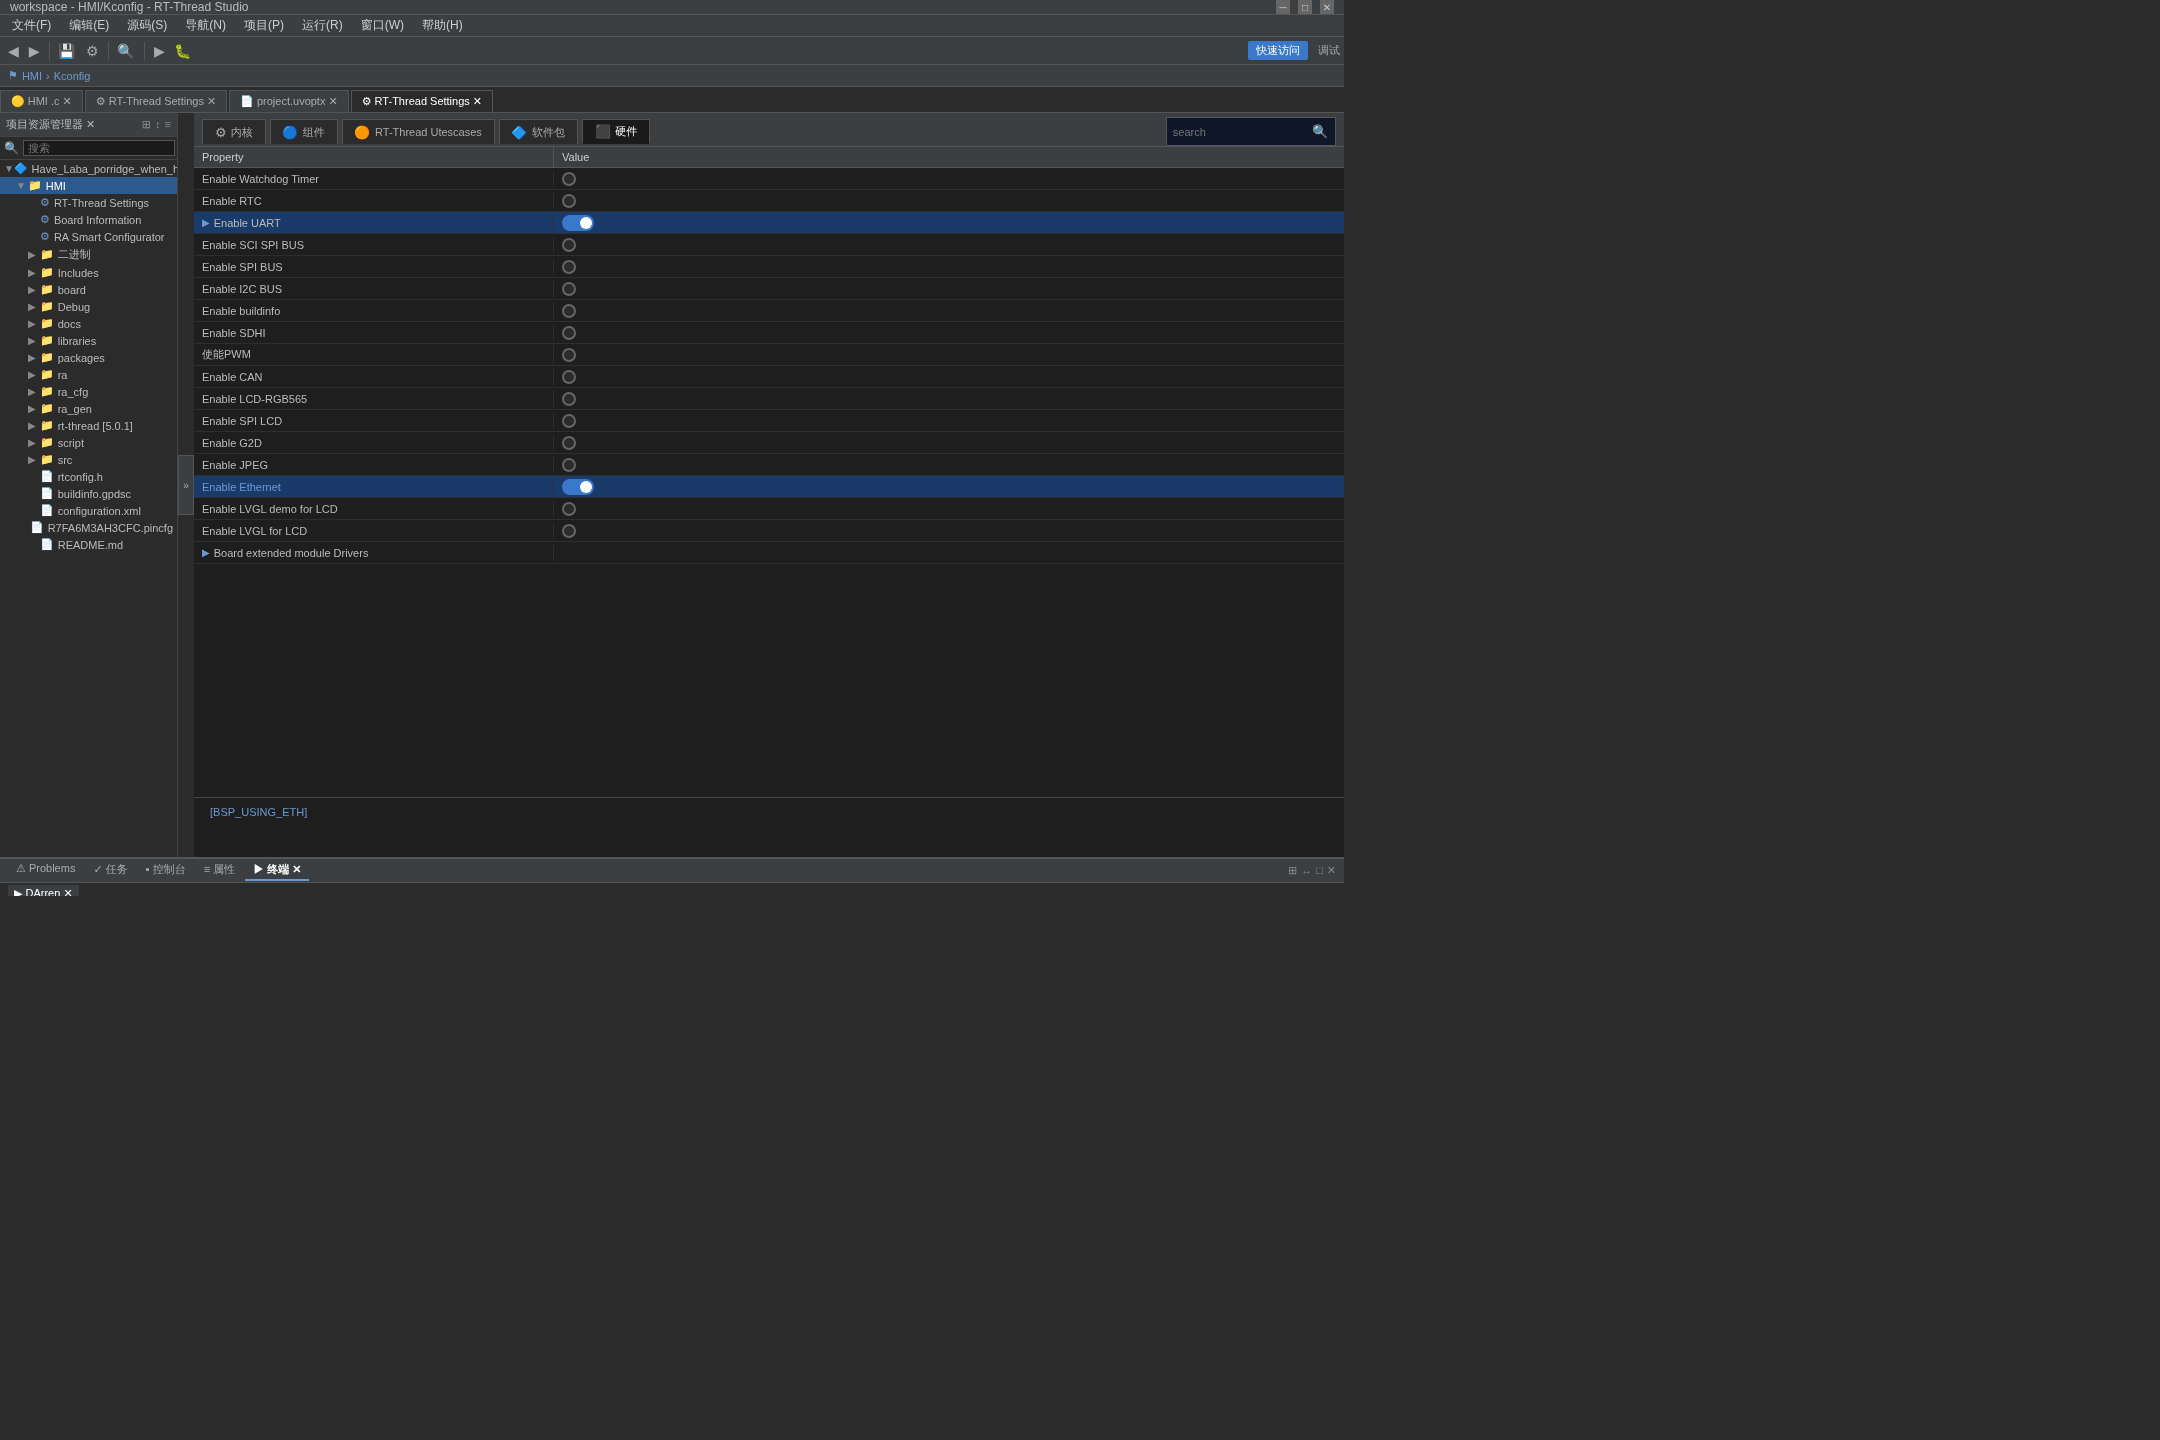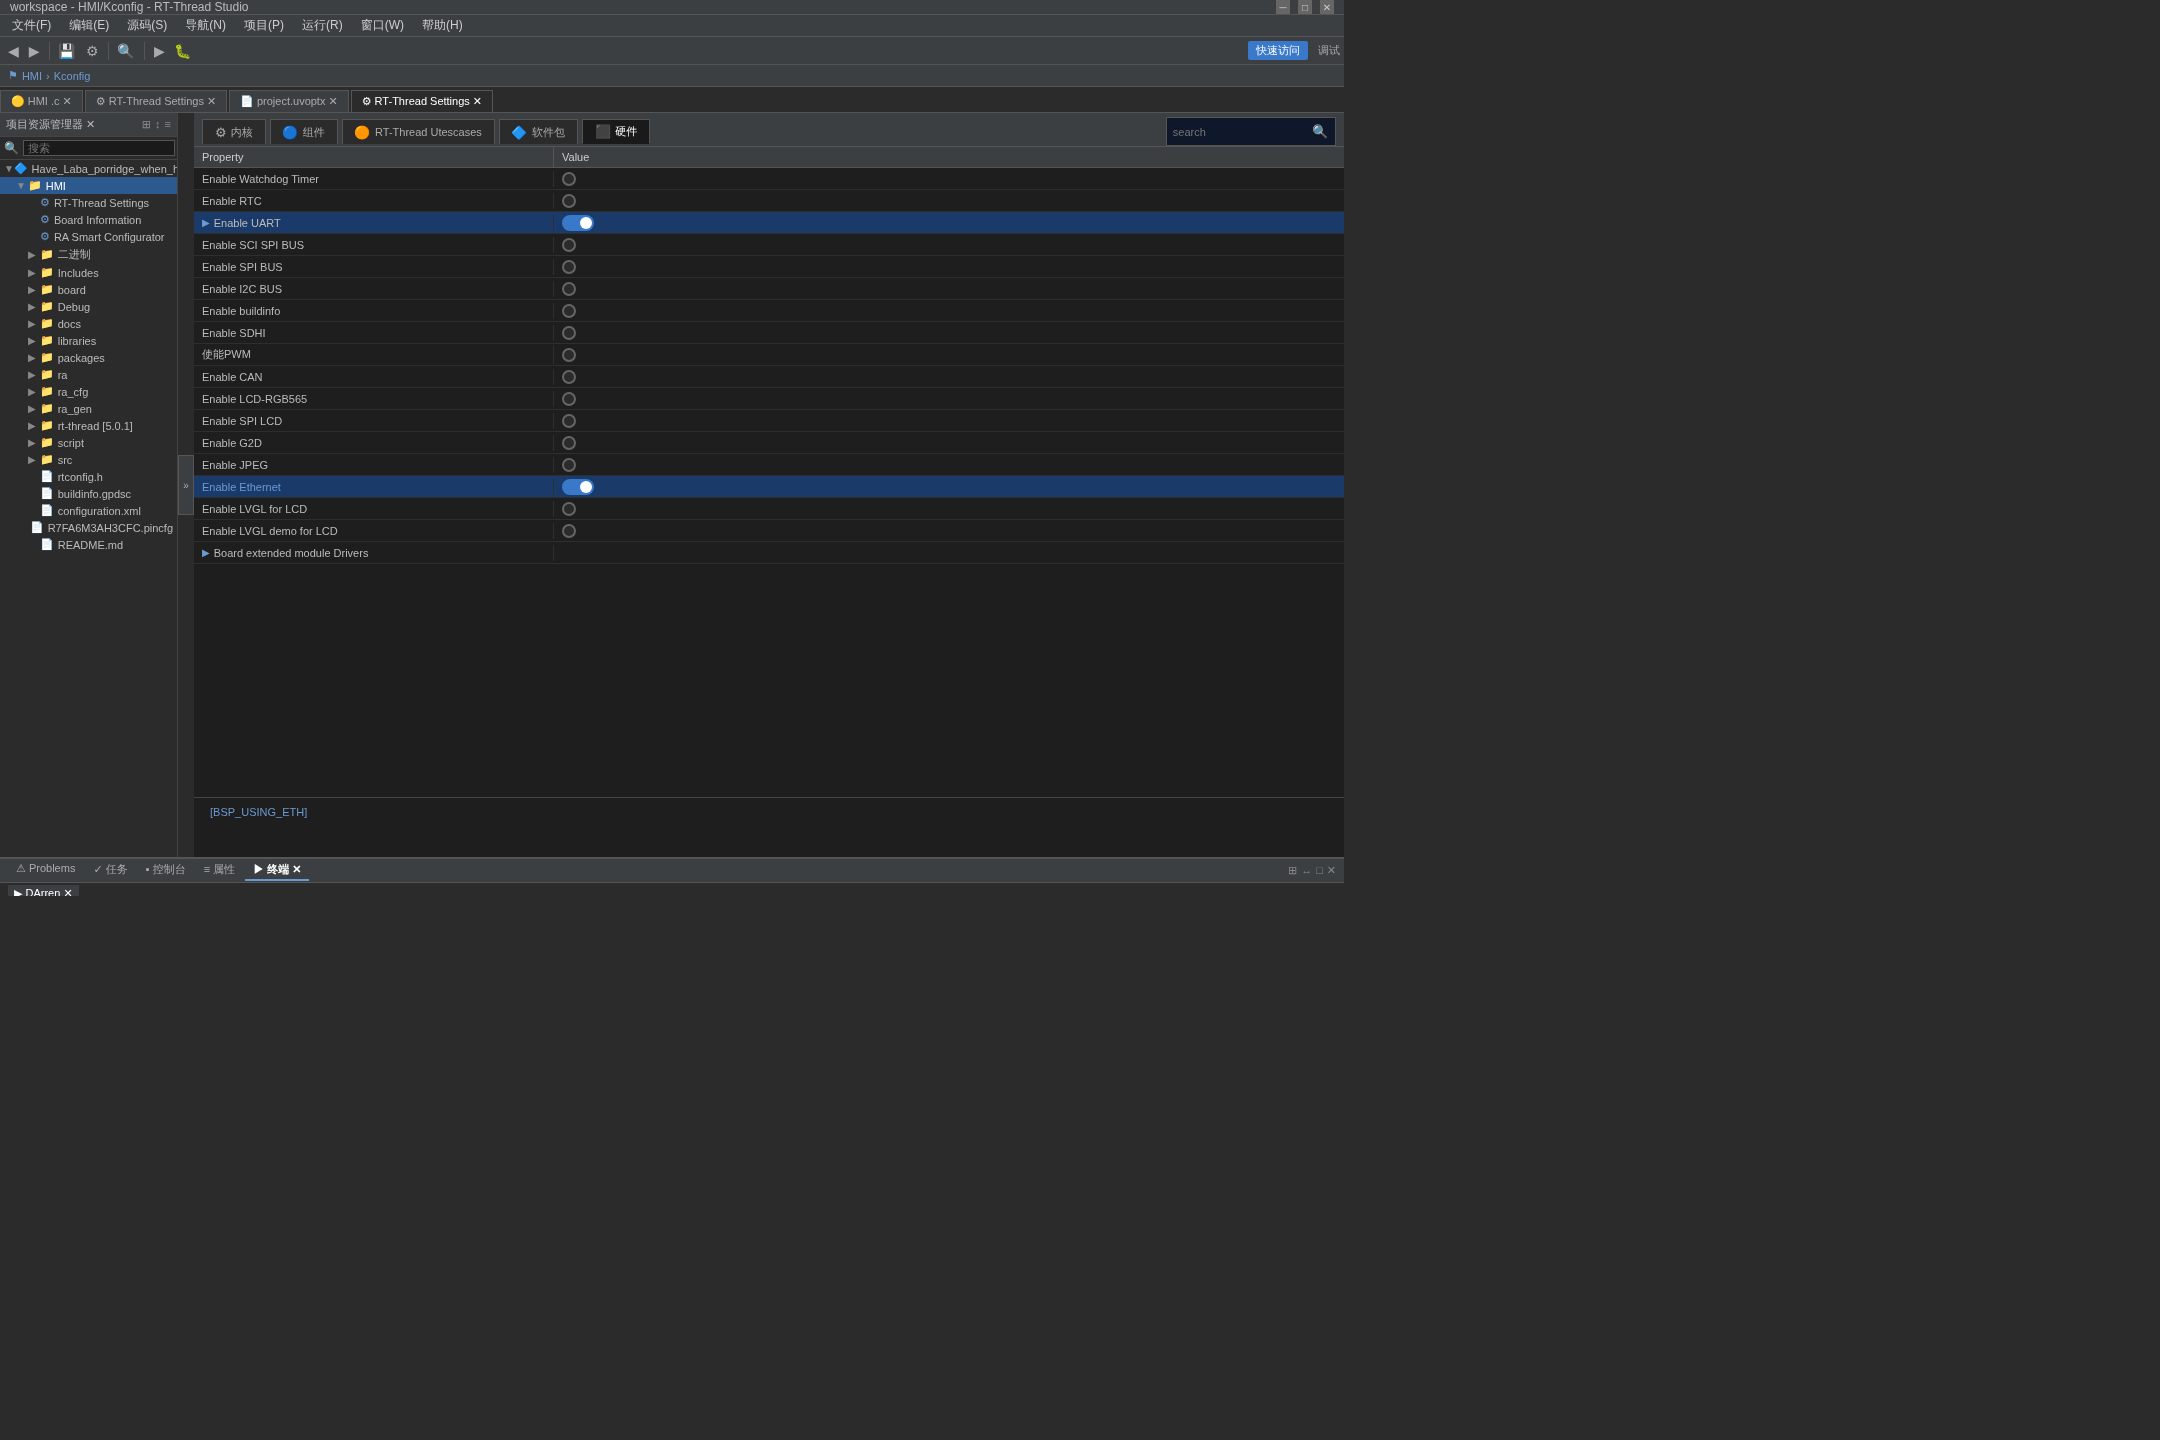--- a/index.html
+++ b/index.html
@@ -697,27 +697,27 @@
         </div>
         <div class="table-row highlighted">
           <div class="td-property link">Enable Ethernet</div>
           <div class="td-value">
             <div class="toggle on">
               <div class="toggle-knob"></div>
             </div>
           </div>
         </div>
         <div class="table-row">
+          <div class="td-property">Enable LVGL demo for LCD</div>
+          <div class="td-value">
+            <div class="radio-circle"></div>
+          </div>
+        </div>
+        <div class="table-row">
           <div class="td-property">Enable LVGL for LCD</div>
-          <div class="td-value">
-            <div class="radio-circle"></div>
-          </div>
-        </div>
-        <div class="table-row">
-          <div class="td-property">Enable LVGL demo for LCD</div>
           <div class="td-value">
             <div class="radio-circle"></div>
           </div>
         </div>
         <div class="table-row">
           <div class="td-property">
             <span class="expand-arrow">▶</span>
             Board extended module Drivers
           </div>
           <div class="td-value"></div>

